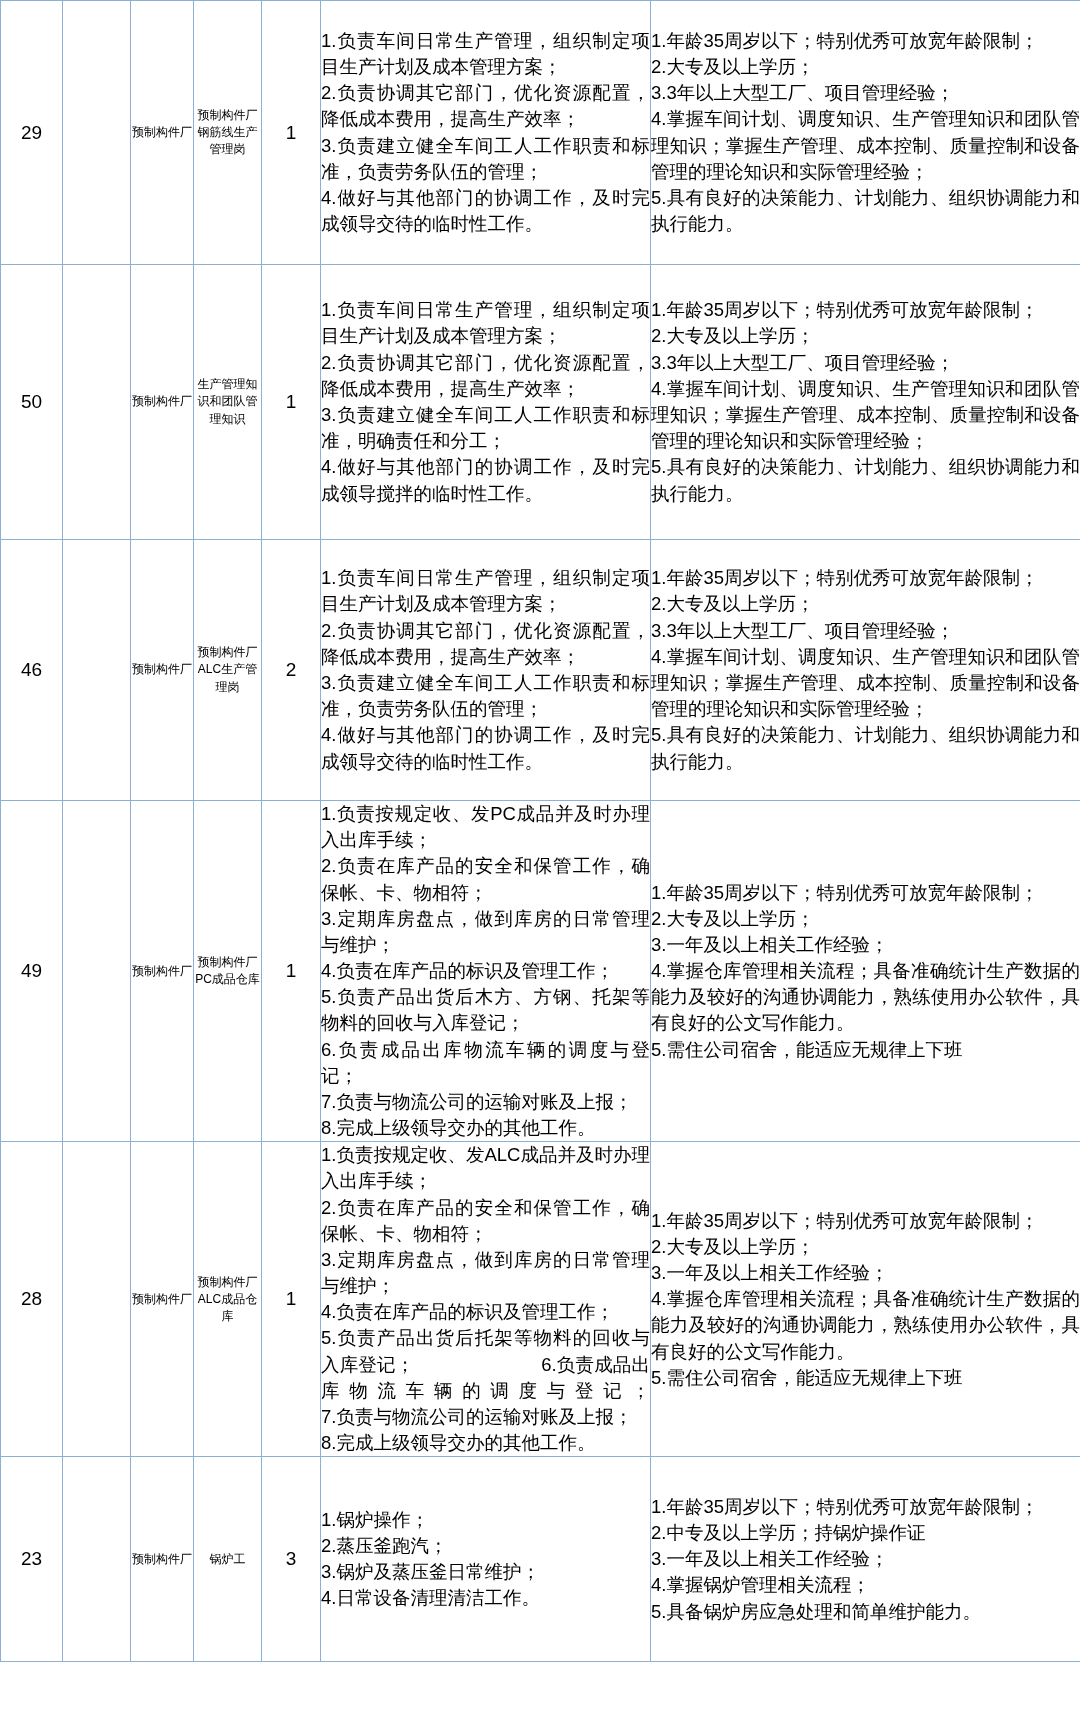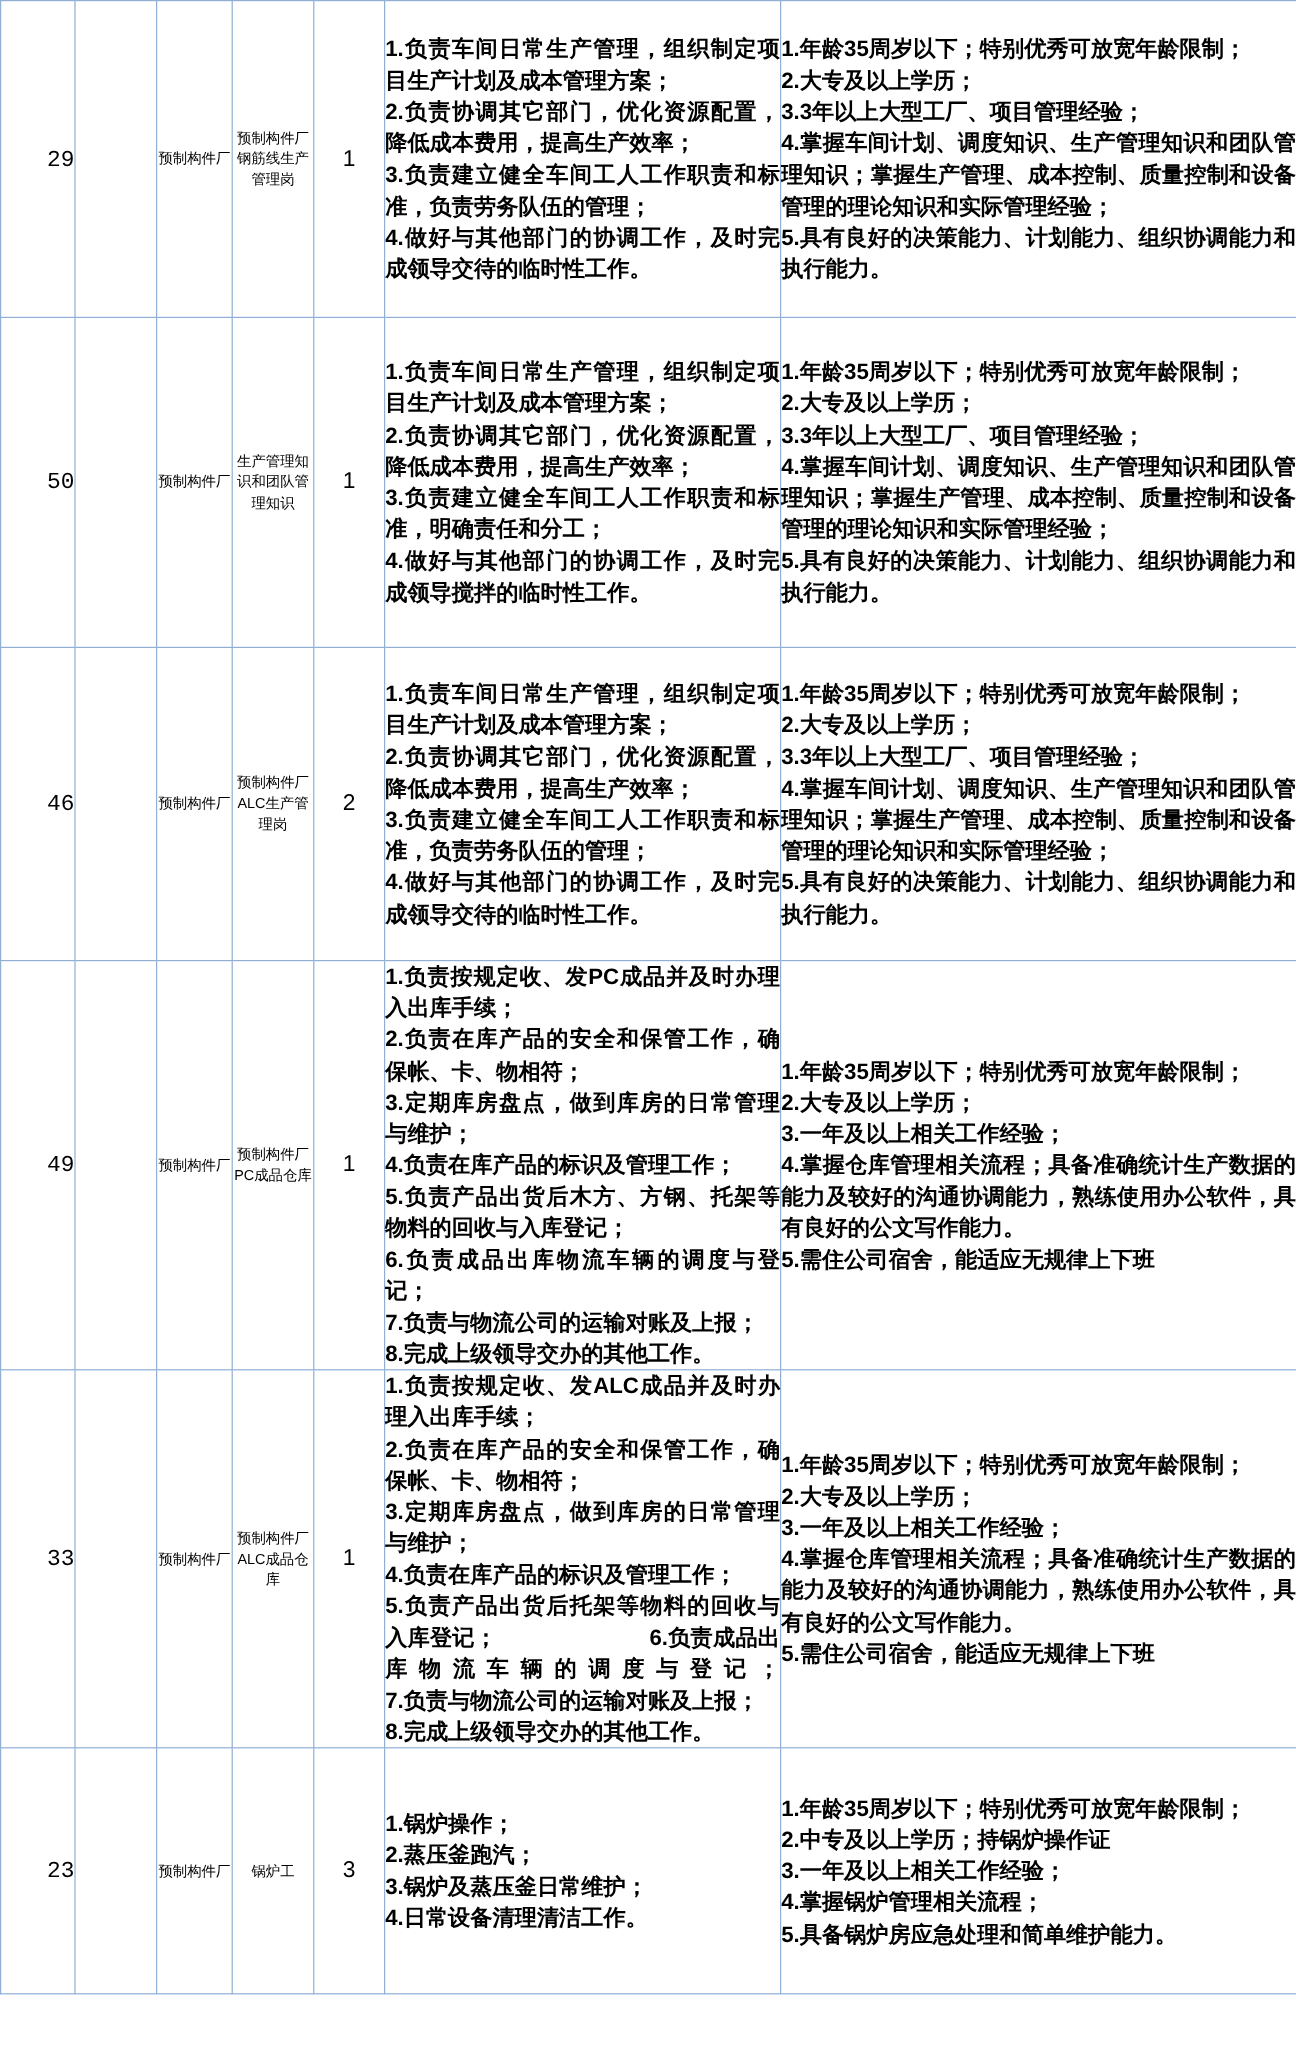--- a/index.html
+++ b/index.html
@@ -28,24 +28,23 @@
   
   col.c-index   { width: 62px; }
   col.c-blank   { width: 68px; }
   col.c-dept    { width: 63px; }
   col.c-post    { width: 68px; }
   col.c-count   { width: 59px; }
   col.c-duty    { width: 330px; }
   col.c-req     { width: 430px; }
 
   td.cell-index {
-    text-align: right;
+    text-align: center;
     font-size: 19px;
     color: #000;
-    font-family: Liberation Mono, monospace;
   }
   td.cell-blank { }
   td.cell-dept, td.cell-post {
     text-align: center;
     font-size: 12px;
     line-height: 1.42;
     padding: 2px 3px;
     word-break: break-all;
   }
   td.cell-count {
@@ -56,21 +55,20 @@
     vertical-align: middle;
     font-size: 18.5px;
     line-height: 1.415;
     padding: 4px 7px 4px 7px;
     text-align: justify;
     text-justify: inter-ideograph;
   }
   td.cell-duty .txt, td.cell-req .txt {
     white-space: pre-wrap;
     display: block;
-    font-weight: bold;
   }
   
   td.cell-duty .spread {
     white-space: pre-wrap;
   }
 </style>
 </head>
 <body>
 
 <table class="job-table">
@@ -167,21 +165,21 @@
       <td class="cell-req">
           <span class="txt">1.年龄35周岁以下；特别优秀可放宽年龄限制；
 2.大专及以上学历；
 3.一年及以上相关工作经验；
 4.掌握仓库管理相关流程；具备准确统计生产数据的能力及较好的沟通协调能力，熟练使用办公软件，具有良好的公文写作能力。
 5.需住公司宿舍，能适应无规律上下班</span>
         </td>
     </tr>
 
     <tr style="height:297px">
-      <td class="cell-index">33</td>
+      <td class="cell-index">28</td>
       <td class="cell-blank"></td>
       <td class="cell-dept">预制构件厂</td>
       <td class="cell-post">预制构件厂ALC成品仓库</td>
       <td class="cell-count">1</td>
       <td class="cell-duty">
           <span class="txt spread">1.负责按规定收、发ALC成品并及时办理入出库手续；
 2.负责在库产品的安全和保管工作，确保帐、卡、物相符；
 3.定期库房盘点，做到库房的日常管理与维护；
 4.负责在库产品的标识及管理工作；
 5.负责产品出货后托架等物料的回收与入库登记；                        6.负责成品出库物流车辆的调度与登记；                        7.负责与物流公司的运输对账及上报；

